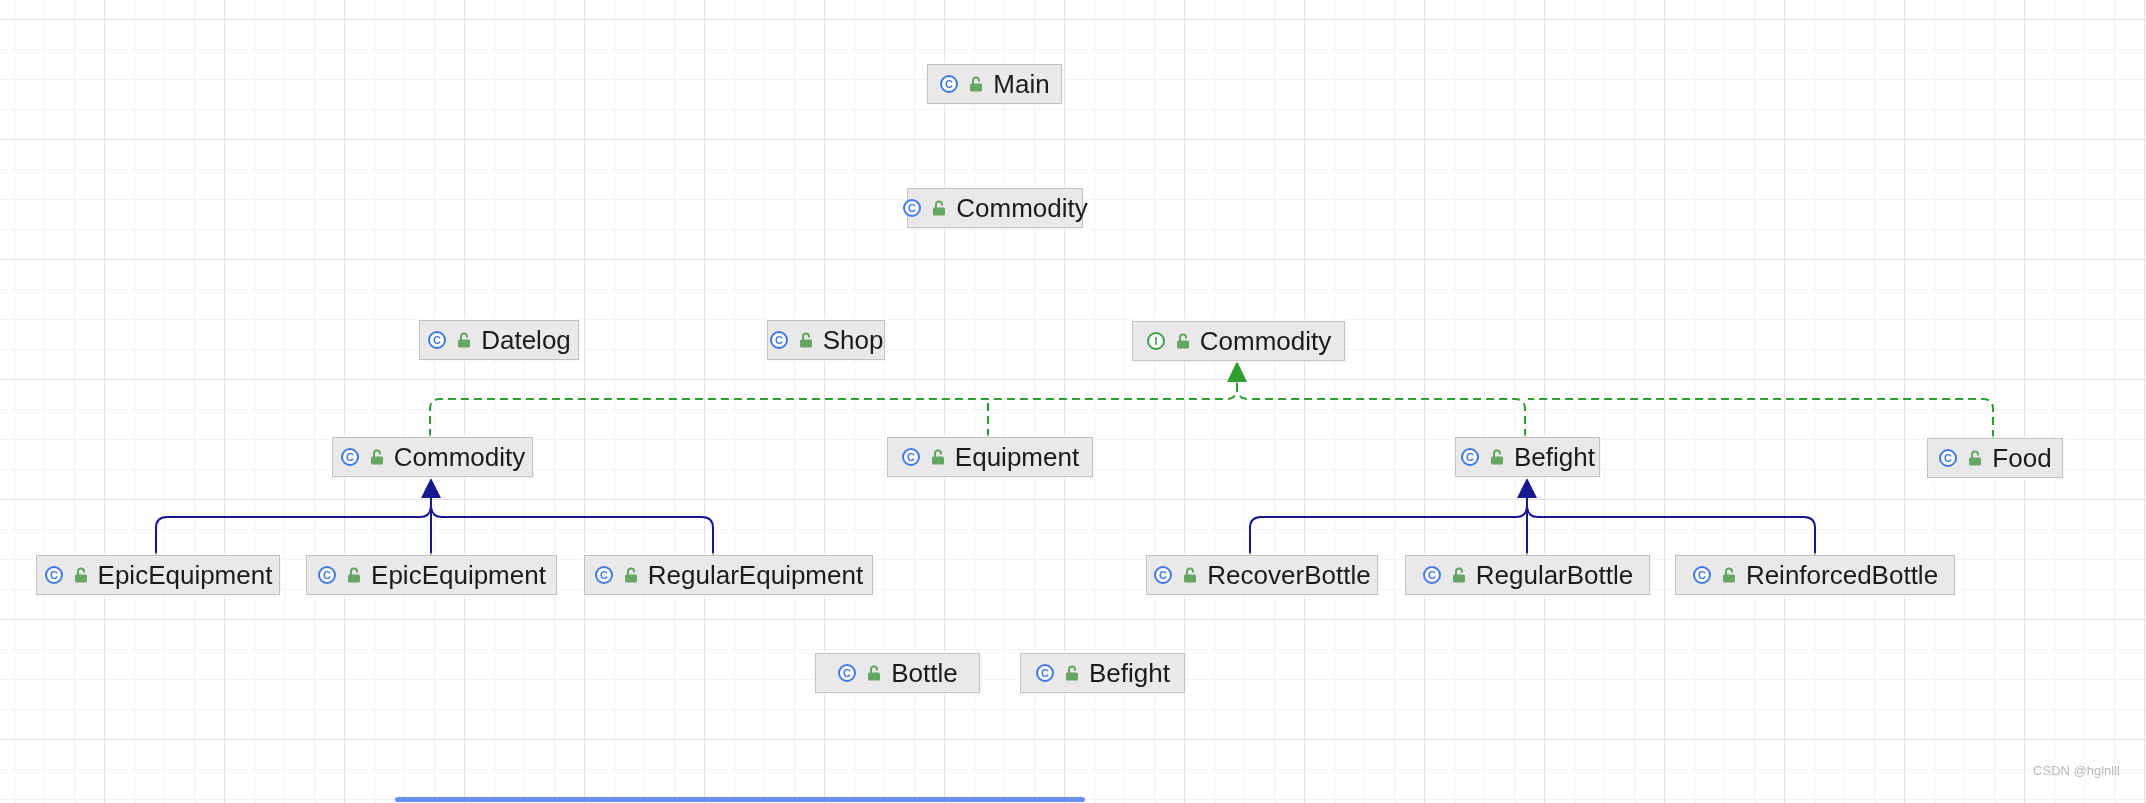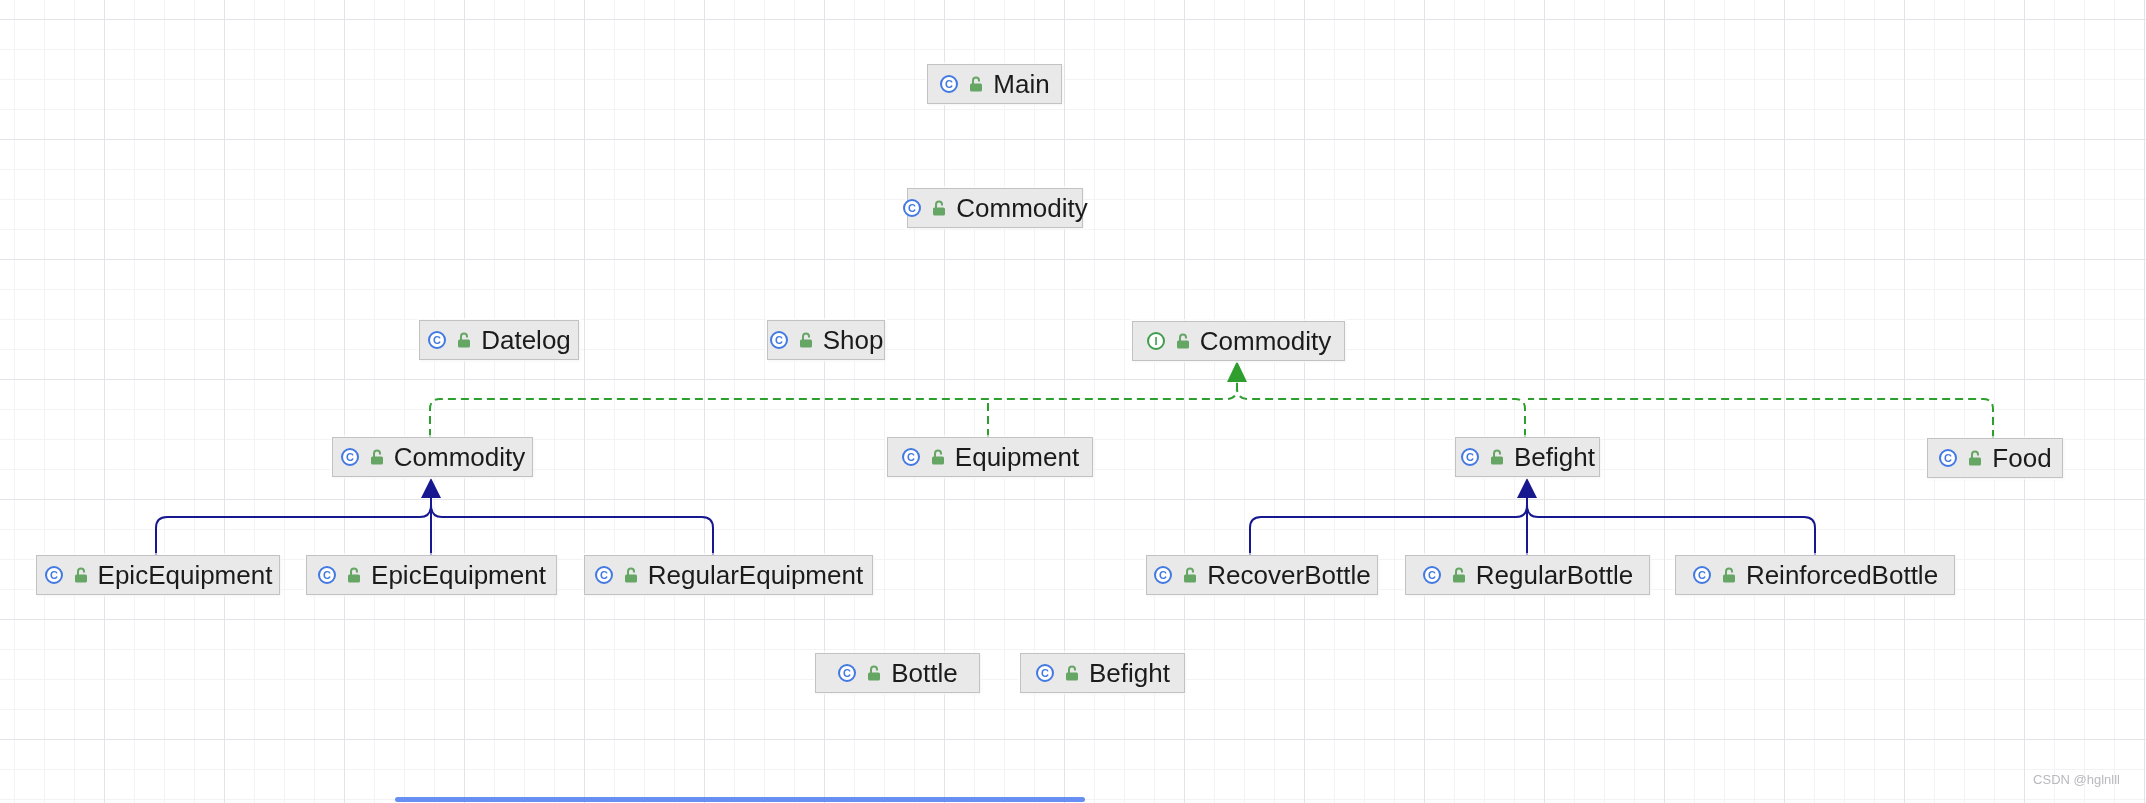--- a/index.html
+++ b/index.html
@@ -29,21 +29,21 @@
   .node{
     position:absolute; height:40px; box-sizing:border-box;
     background:var(--node-bg);
     border:1px solid var(--node-border);
     box-shadow:0 0 0 2px rgba(255,255,255,.65), 1px 1px 2px rgba(0,0,0,.12);
     display:flex; align-items:center; justify-content:center; gap:7px;
     white-space:nowrap; cursor:default;
   }
   .node .label{font-size:26px;color:var(--label);}
   .icon{display:inline-flex;width:20px;height:20px;flex:0 0 auto;}
-  .watermark{position:absolute;right:26px;bottom:16px;font-size:13px;color:var(--watermark);text-align:right;}
+  .watermark{position:absolute;right:26px;bottom:25px;font-size:13px;color:var(--watermark);text-align:right;}
   .hscroll{position:absolute;left:395px;top:797px;width:690px;height:5px;background:var(--scrollblue);border-radius:3px;opacity:.85;}
 </style>
 </head>
 <body>
 
 <div class="canvas">
 
   <svg class="edges">
 
     <path class="edge-implements" d="M430,437 V409 Q430,399 440,399 H1226 Q1237,399 1237,388 V381"></path>

